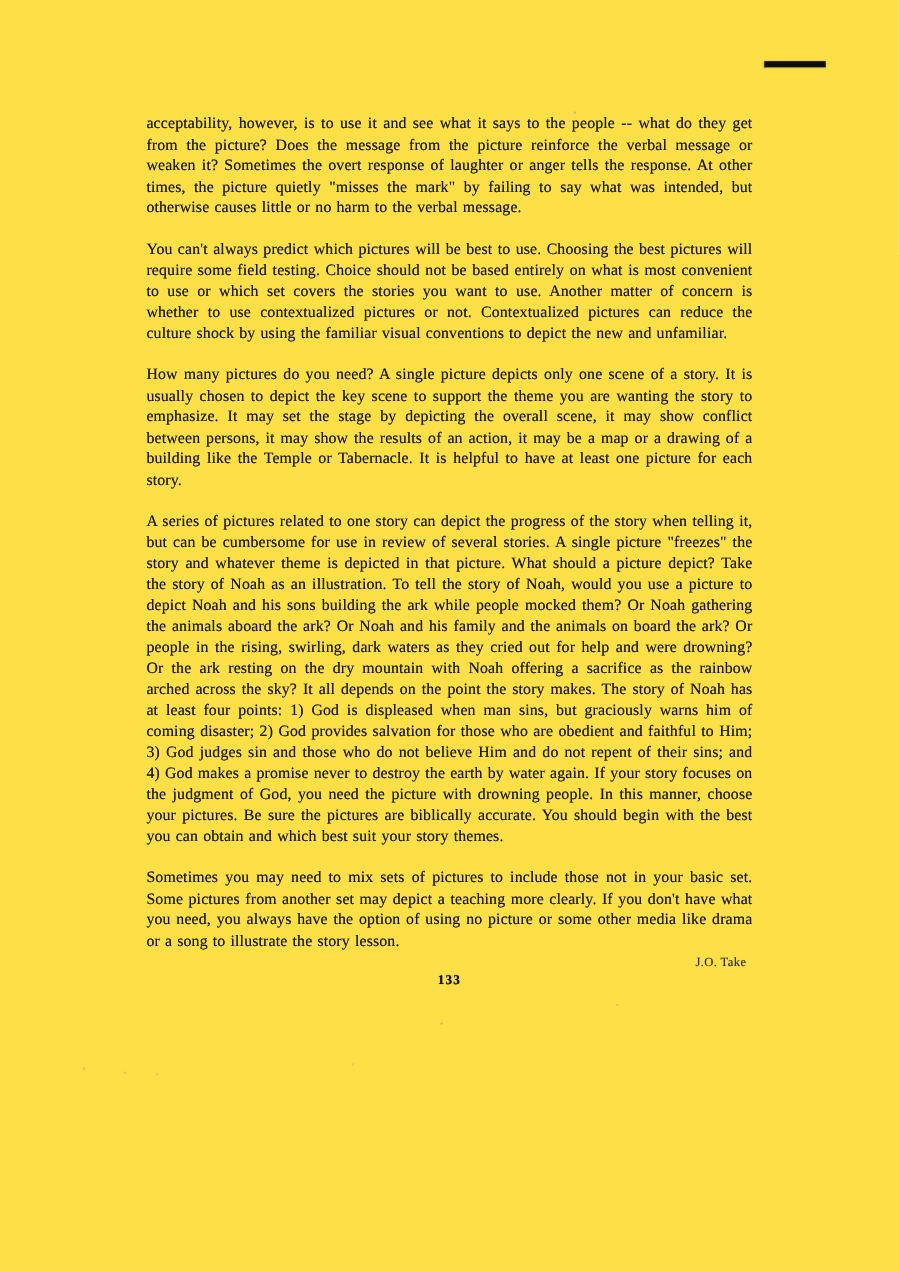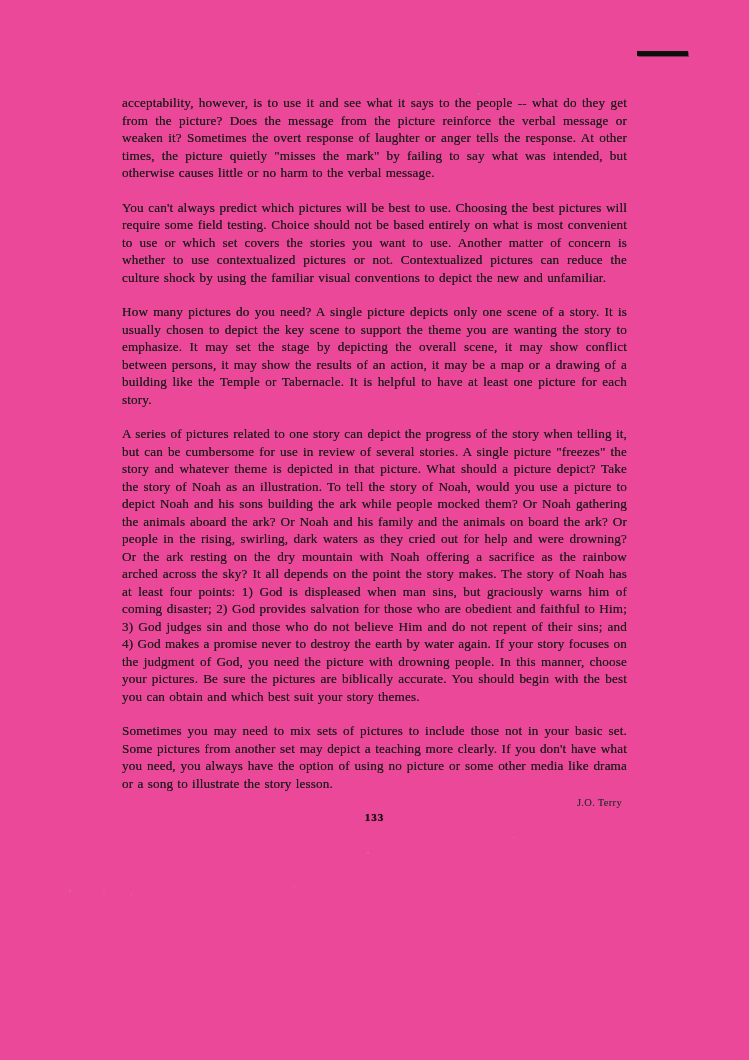--- a/index.html
+++ b/index.html
@@ -5,21 +5,21 @@
   html, body {
     margin: 0;
     padding: 0;
     background: #e8e8e8;
   }
   .page {
     position: relative;
     width: 749px;
     height: 1060px;
     margin: 0 auto;
-    background: #ec4899;
+    background: #fde047;
     overflow: hidden;
     font-family: "Liberation Serif", "DejaVu Serif", serif;
     color: #1c1c1c;
   }
   .scan-bar {
     position: absolute;
     left: 637px;
     top: 51px;
     width: 51px;
     height: 5px;
@@ -90,17 +90,17 @@
   <span class="speck s6"></span>
   <span class="speck s7"></span>
 
   <div class="text-block">
     <p>acceptability, however, is to use it and see what it says to the people -- what do they get from the picture?  Does the message from the picture reinforce the verbal message or weaken it?  Sometimes the overt response of laughter or anger tells the response.  At other times, the picture quietly "misses the mark" by failing to say what was intended, but otherwise causes little or no harm to the verbal message.</p>
     <p>You can't always predict which pictures will be best to use.  Choosing the best pictures will require some field testing.  Choice should not be based entirely on what is most convenient to use or which set covers the stories you want to use.  Another matter of concern is whether to use contextualized pictures or not.  Contextualized pictures can reduce the culture shock by using the familiar visual conventions to depict the new and unfamiliar.</p>
     <p>How many pictures do you need?  A single picture depicts only one scene of a story.  It is usually chosen to depict the key scene to support the theme you are wanting the story to emphasize.  It may set the stage by depicting the overall scene, it may show conflict between persons, it may show the results of an action, it may be a map or a drawing of a building like the Temple or Tabernacle.  It is helpful to have at least one picture for each story.</p>
     <p>A series of pictures related to one story can depict the progress of the story when telling it, but can be cumbersome for use in review of several stories.  A single picture "freezes" the story and whatever theme is depicted in that picture.  What should a picture depict?  Take the story of Noah as an illustration.  To tell the story of Noah, would you use a picture to depict Noah and his sons building the ark while people mocked them?  Or Noah gathering the animals aboard the ark?  Or Noah and his family and the animals on board the ark?  Or people in the rising, swirling, dark waters as they cried out for help and were drowning?  Or the ark resting on the dry mountain with Noah offering a sacrifice as the rainbow arched across the sky?  It all depends on the point the story makes.  The story of Noah has at least four points:  1) God is displeased when man sins, but graciously warns him of coming disaster; 2) God provides salvation for those who are obedient and faithful to Him; 3) God judges sin and those who do not believe Him and do not repent of their sins; and 4) God makes a promise never to destroy the earth by water again.  If your story focuses on the judgment of God, you need the picture with drowning people.  In this manner, choose your pictures.  Be sure the pictures are biblically accurate.  You should begin with the best you can obtain and which best suit your story themes.</p>
     <p>Sometimes you may need to mix sets of pictures to include those not in your basic set.  Some pictures from another set may depict a teaching more clearly.  If you don't have what you need, you always have the option of using no picture or some other media like drama or a song to illustrate the story lesson.</p>
 
-    <div class="byline">J.O. Terry</div>
+    <div class="byline">J.O. Take</div>
     <div class="page-number">133</div>
   </div>
 
 </div>
 
 </body></html>

